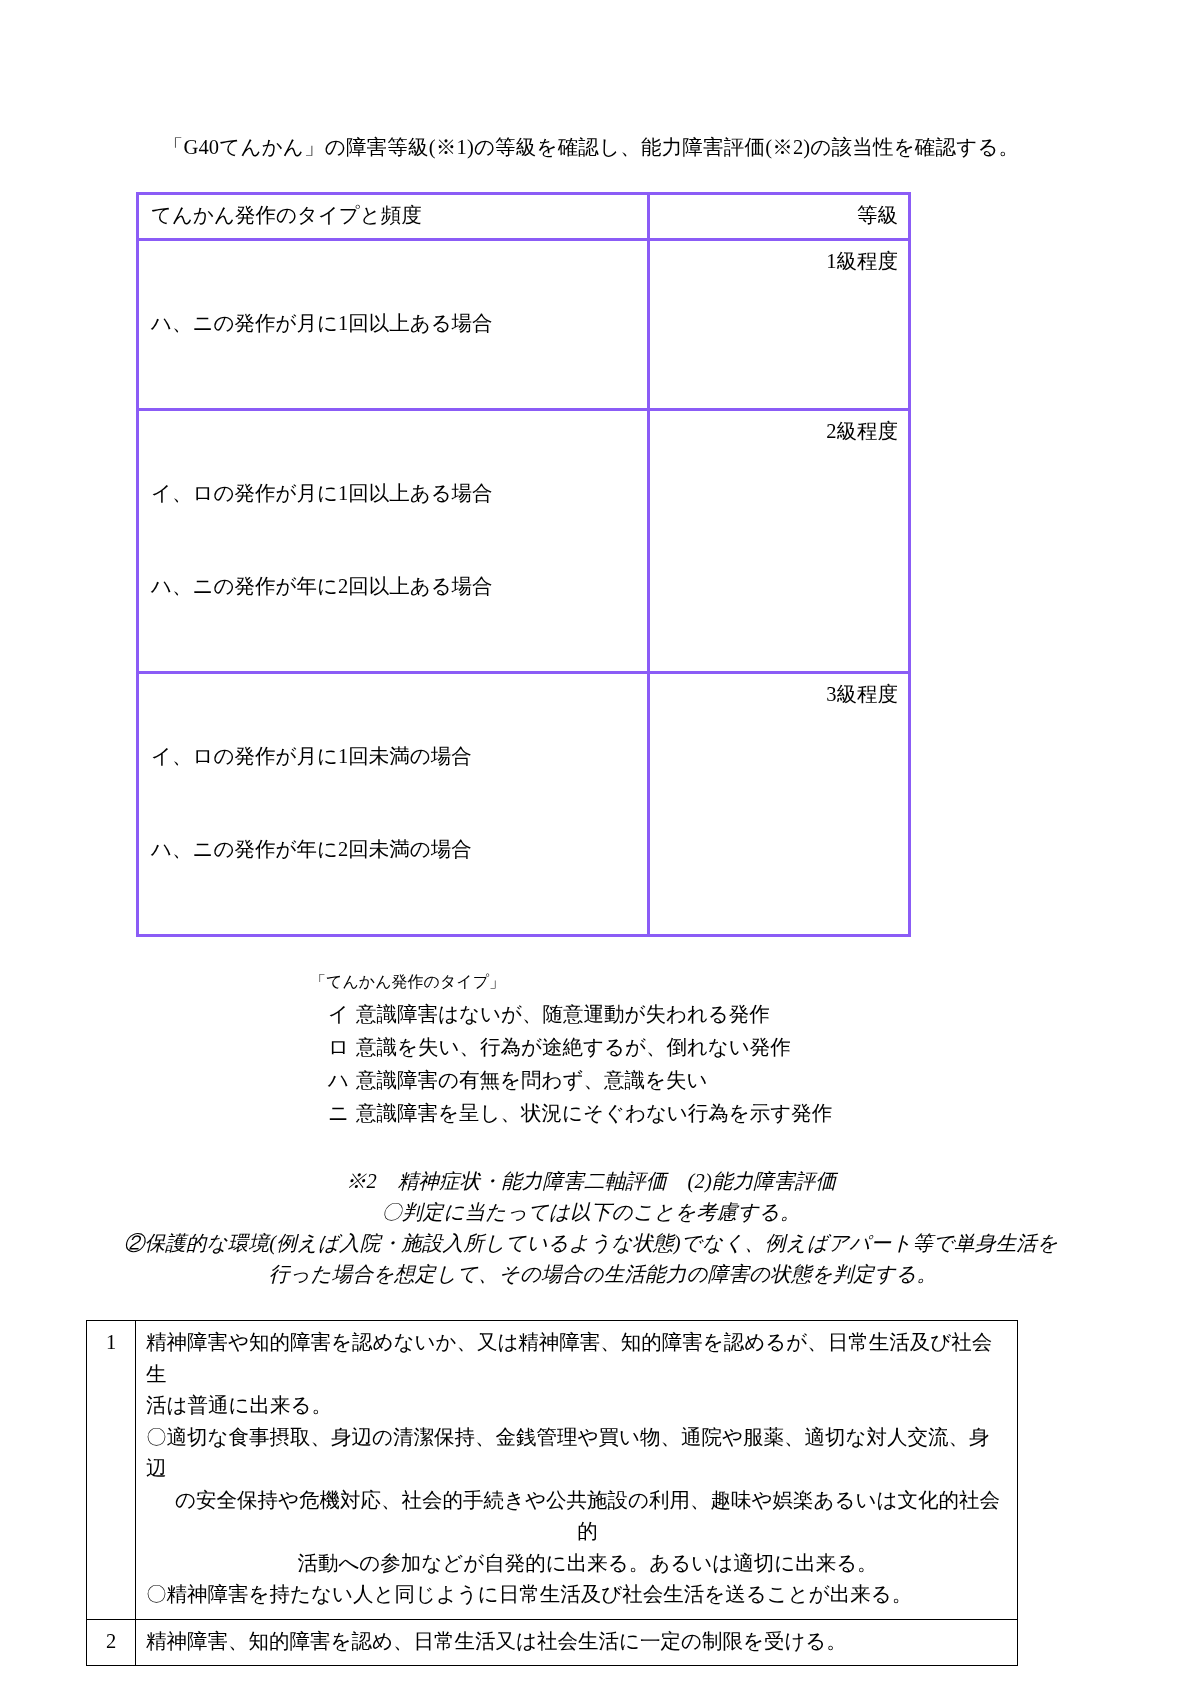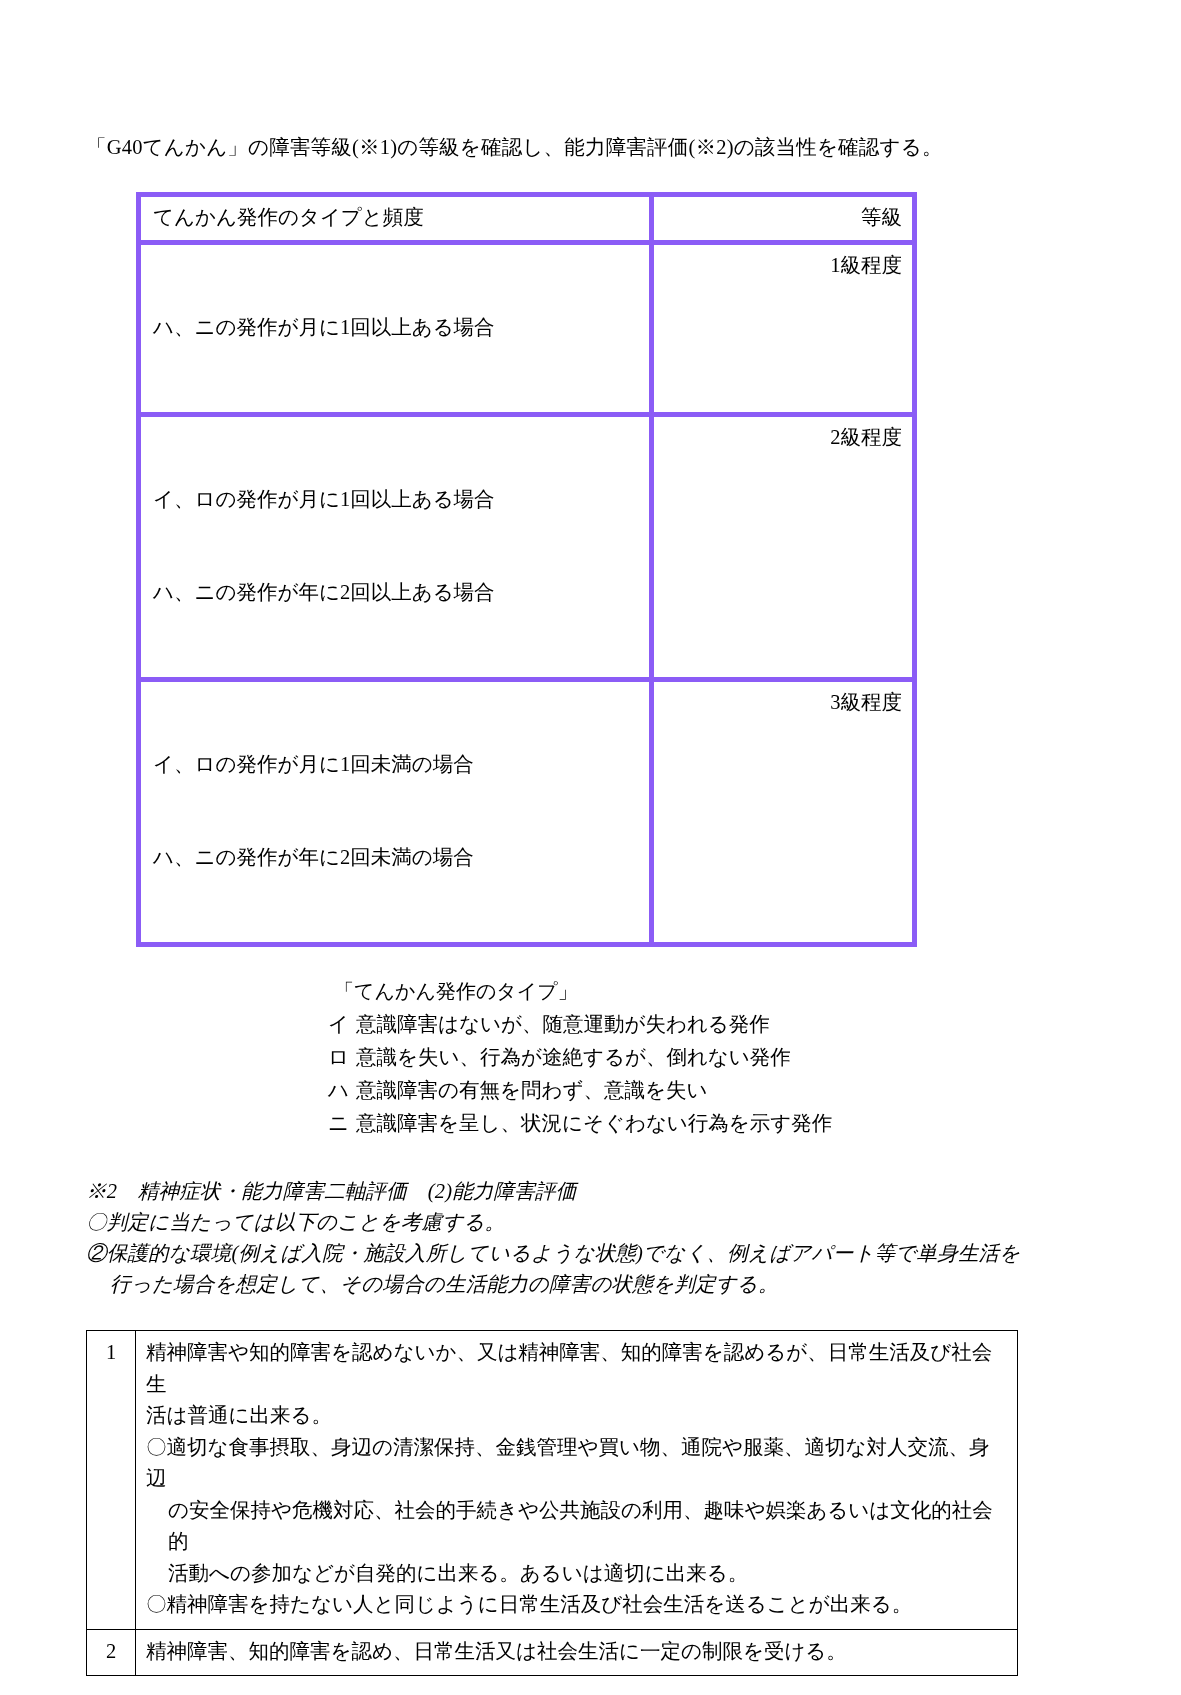--- a/index.html
+++ b/index.html
@@ -26,56 +26,56 @@
     position: absolute;
     left: 86px;
     top: 132px;
     width: 1010px;
   }
   .line {
     font-size: 20.5px;
     line-height: 30px;
     letter-spacing: 0.2px;
     white-space: pre-wrap;
+    text-align: center;
   }
   .intro {
     margin-bottom: 30px;
   }
   .note-head {
     margin-bottom: 16px;
   }
 
   
   table.grade-table {
     border-collapse: collapse;
     margin-left: 50px;
     margin-top: 14px;
     width: 722px;
     table-layout: fixed;
   }
   table.grade-table td {
-    border: 5px solid #8b5cf6;
+    border: 3px solid #8b5cf6;
     padding: 5px 10px 7px 12px;
     font-size: 20.5px;
     line-height: 31px;
     vertical-align: top;
     white-space: pre-wrap;
   }
   table.grade-table td.col-type { width: 486px; }
   table.grade-table td.col-grade { width: 236px; text-align: right; }
 
   
   .legend {
     margin-top: 28px;
     margin-left: 224px;
   }
   .legend-title {
-    font-size: 20px;
+    font-size: 16px;
     line-height: 33px;
-    margin-left: 24px;
   }
   .legend-row {
     display: flex;
     font-size: 20.5px;
     line-height: 33px;
   }
   .legend-key {
     width: 46px;
     flex: 0 0 46px;
     padding-left: 18px;
@@ -107,21 +107,21 @@
   }
   td.level-num {
     width: 48px;
     text-align: center;
     padding: 6px 0 0 0;
   }
   td.level-body {
     padding: 6px 10px 8px 10px;
   }
   .body-line { white-space: pre-wrap; }
-  .body-line.ind { padding-left: 22px; }
+  .body-line.ind { padding-left: 22px; text-align: center; }
 </style>
 </head>
 <body>
 
 <div class="page">
   <div class="content">
 
     <div class="line intro">「G40てんかん」の障害等級(※1)の等級を確認し、能力障害評価(※2)の該当性を確認する。</div>
 
 

